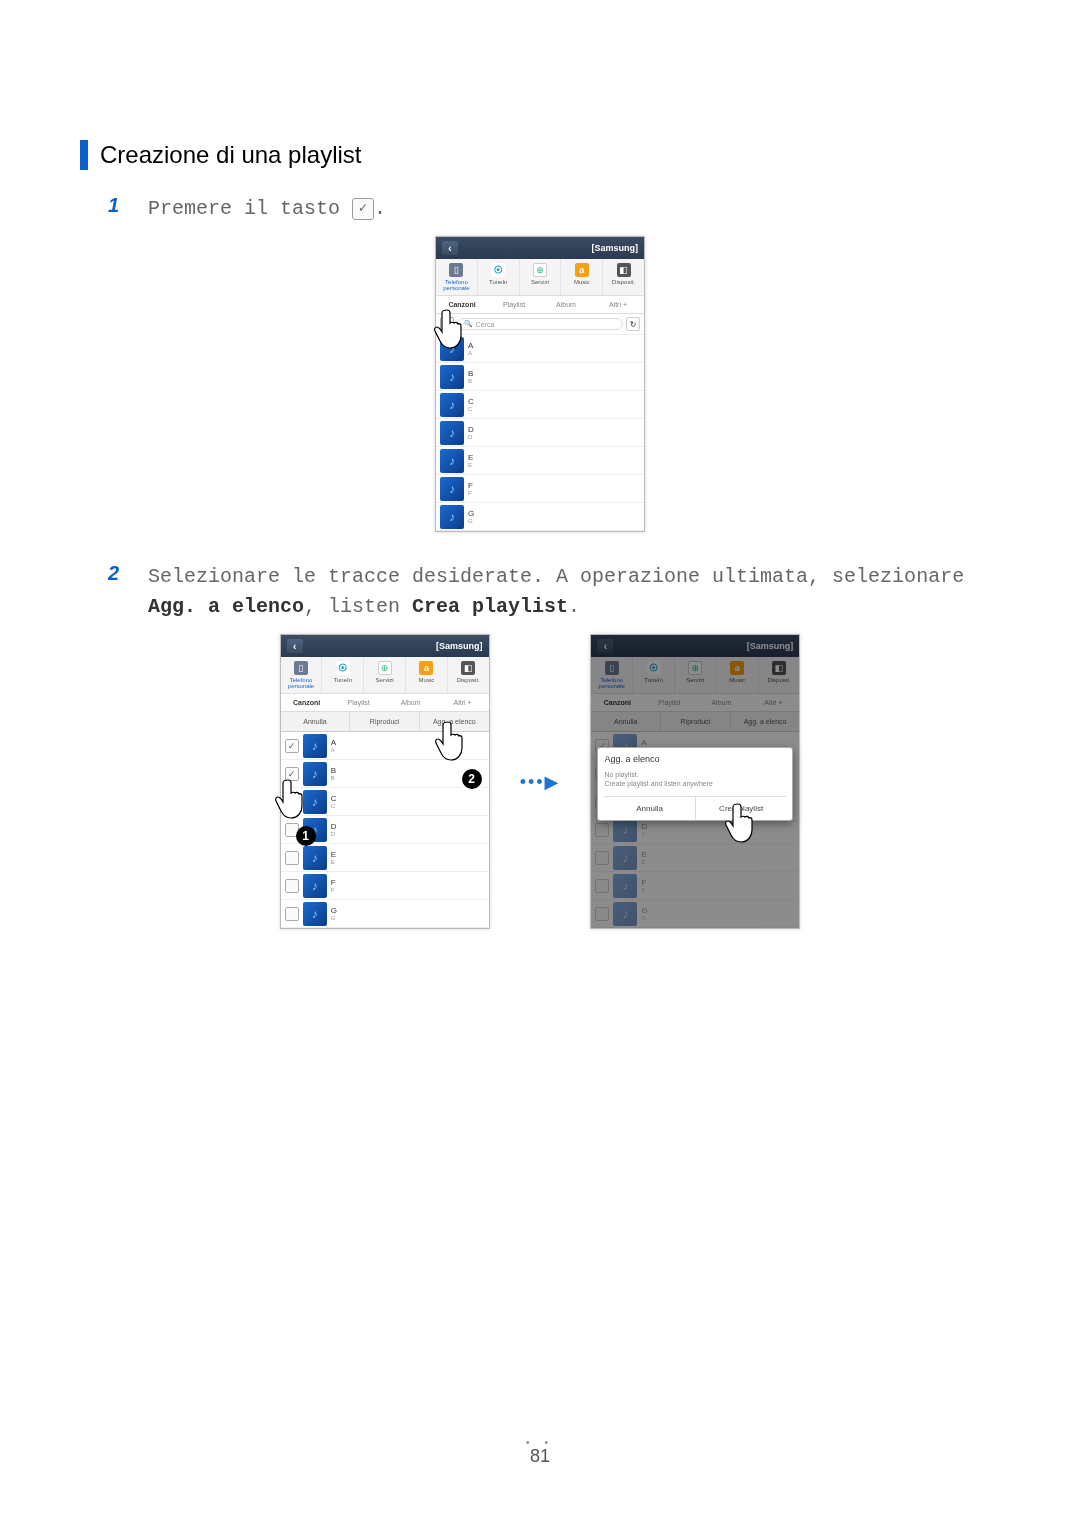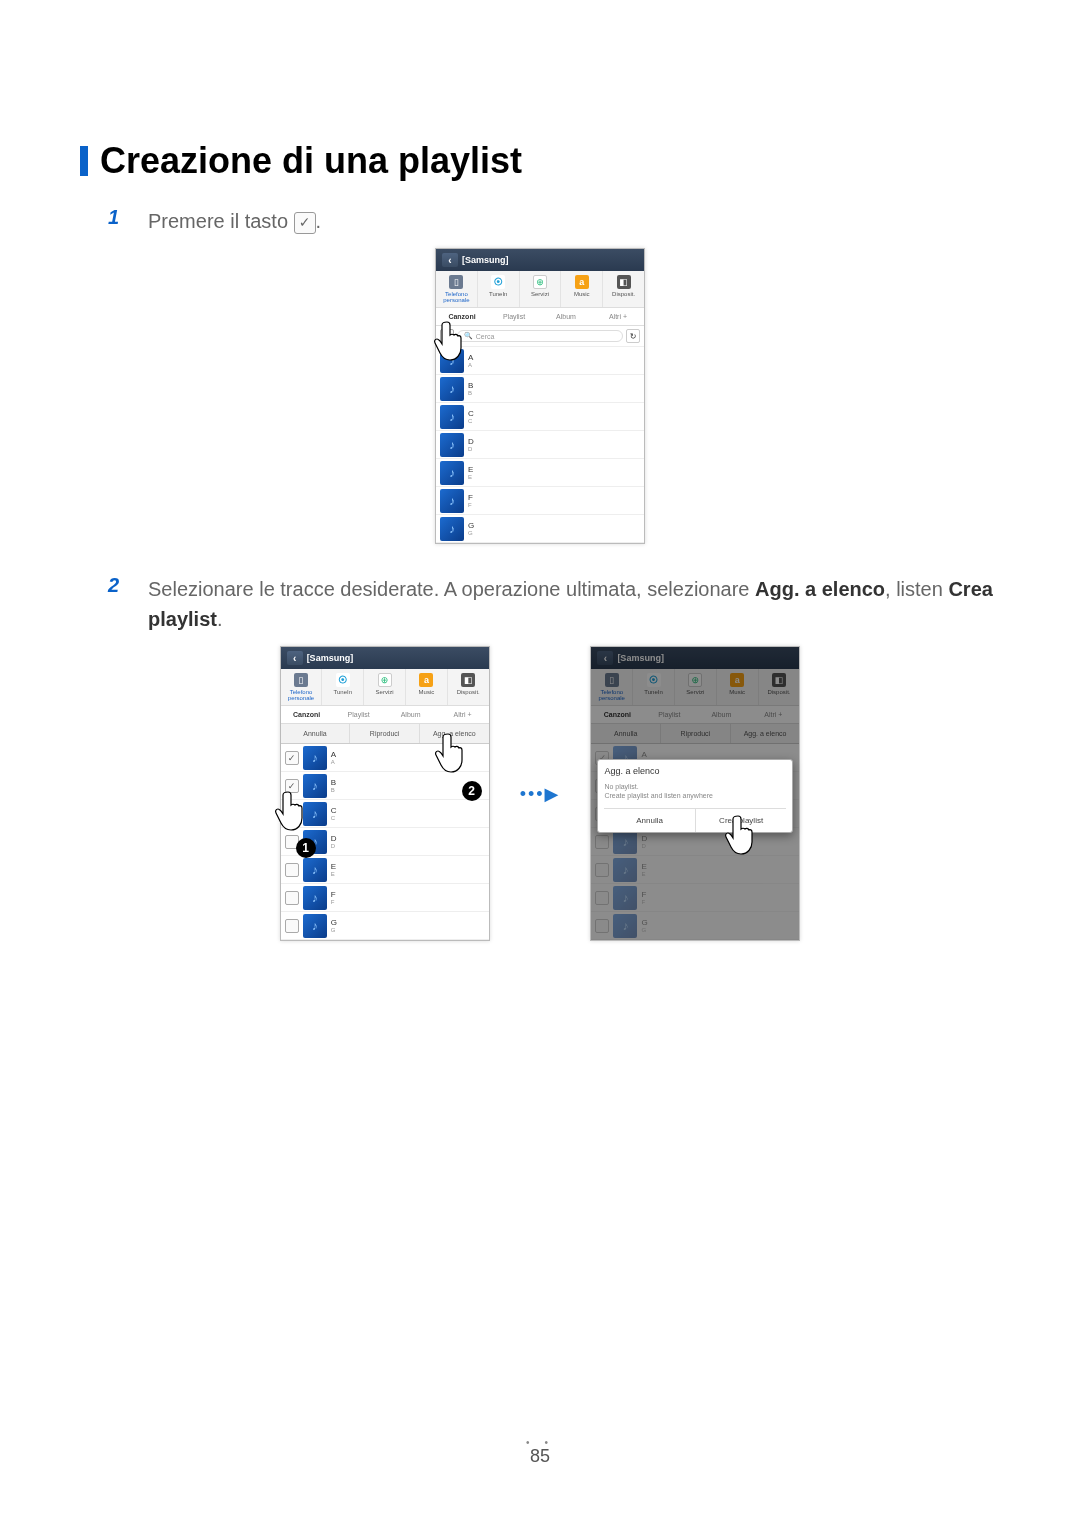--- a/index.html
+++ b/index.html
@@ -1,32 +1,32 @@
 <!DOCTYPE html>
 <html><head>
 <meta charset="utf-8">
 <style>
   * { margin: 0; padding: 0; box-sizing: border-box; }
   body { width: 1080px; height: 1527px; background: #fff; font-family: Arial, Helvetica, sans-serif; color: #333; position: relative; }
   .page { padding: 140px 80px 0 80px; }
   .heading { display: flex; align-items: center; gap: 12px; margin-bottom: 24px; }
   .heading-bar { width: 8px; height: 30px; background: #0a62c9; }
-  .heading-text { font-size: 36px; font-weight: bold; color: #000; }
+  .heading-text { font-size: 24px; font-weight: normal; color: #000; }
   .step { display: flex; gap: 20px; margin-bottom: 8px; margin-left: 28px; }
   .step-num { color: #0a62c9; font-weight: bold; font-style: italic; font-size: 20px; min-width: 20px; }
-  .step-body { font-size: 20px; color: #666; line-height: 1.5; flex: 1; }
+  .step-body { font-size: 20px; color: #666; line-height: 1.5; flex: 1; font-family: Liberation Mono, monospace; }
   .bold { font-weight: bold; color: #333; }
   .check-inline { display: inline-flex; vertical-align: middle; width: 22px; height: 22px; border: 1px solid #999; border-radius: 3px; background: #fafafa; align-items: center; justify-content: center; font-size: 14px; color: #666; }
   .screens-row { display: flex; justify-content: center; gap: 30px; margin: 12px 0 30px 0; align-items: center; }
   .screen-wrap { position: relative; }
   .phone { width: 210px; border: 1px solid #bbb; background: #fff; font-size: 8px; box-shadow: 0 0 4px rgba(0,0,0,.15); }
   .phone-big { width: 210px; }
   .titlebar { background: linear-gradient(#3b4c63,#2a3a50); color: #fff; display: flex; align-items: center; height: 22px; padding: 0 6px; font-weight: bold; font-size: 9px; }
   .titlebar .back { width: 16px; height: 14px; background: linear-gradient(#4e6380,#3a4c63); border-radius: 2px; display: flex; align-items: center; justify-content: center; font-size: 10px; margin-right: 4px; }
-  .titlebar .title { flex: 1; text-align: left; }
+  .titlebar .title { flex: 1; text-align: right; }
   .sourcebar { display: flex; background: #f4f4f4; border-bottom: 1px solid #ddd; }
   .src { flex: 1; text-align: center; padding: 4px 0; font-size: 6px; color: #555; border-right: 1px solid #e3e3e3; }
   .src:last-child { border-right: 0; }
   .src-ico { width: 14px; height: 14px; margin: 0 auto 2px; border-radius: 2px; display: flex; align-items: center; justify-content: center; font-size: 9px; }
   .ico-phone { background: #6b7a90; color: #fff; }
   .ico-tunein { background: #fff; color: #1fa0d8; font-weight: bold; }
   .ico-globe { background: #fff; color: #2b7; border: 1px solid #ccc; }
   .ico-amz { background: #f6a115; color: #fff; font-weight: bold; }
   .ico-dev { background: #555; color: #fff; }
   .src-active { color: #1e66c9; }
@@ -365,14 +365,14 @@
       </div>
       <svg class="hand" style="left:130px;top:164px" viewBox="0 0 50 50">
           <path d="M18 6c2 0 3 1 3 3v10c1-1 3-1 4 0 1-1 3-1 4 1 1-1 3 0 3 2v10c0 6-4 12-11 12-5 0-8-3-10-7l-5-10c-1-2 0-4 2-4 1 0 2 1 3 2l2 3V9c0-2 2-3 5-3z" fill="#fff" stroke="#000" stroke-width="1.2"></path>
         </svg>
     </div>
   </div>
 </div>
 
 <div class="pagenum">
   <span class="dots">• •</span>
-  <span>85</span>
+  <span>81</span>
 </div>
 
 </body></html>

